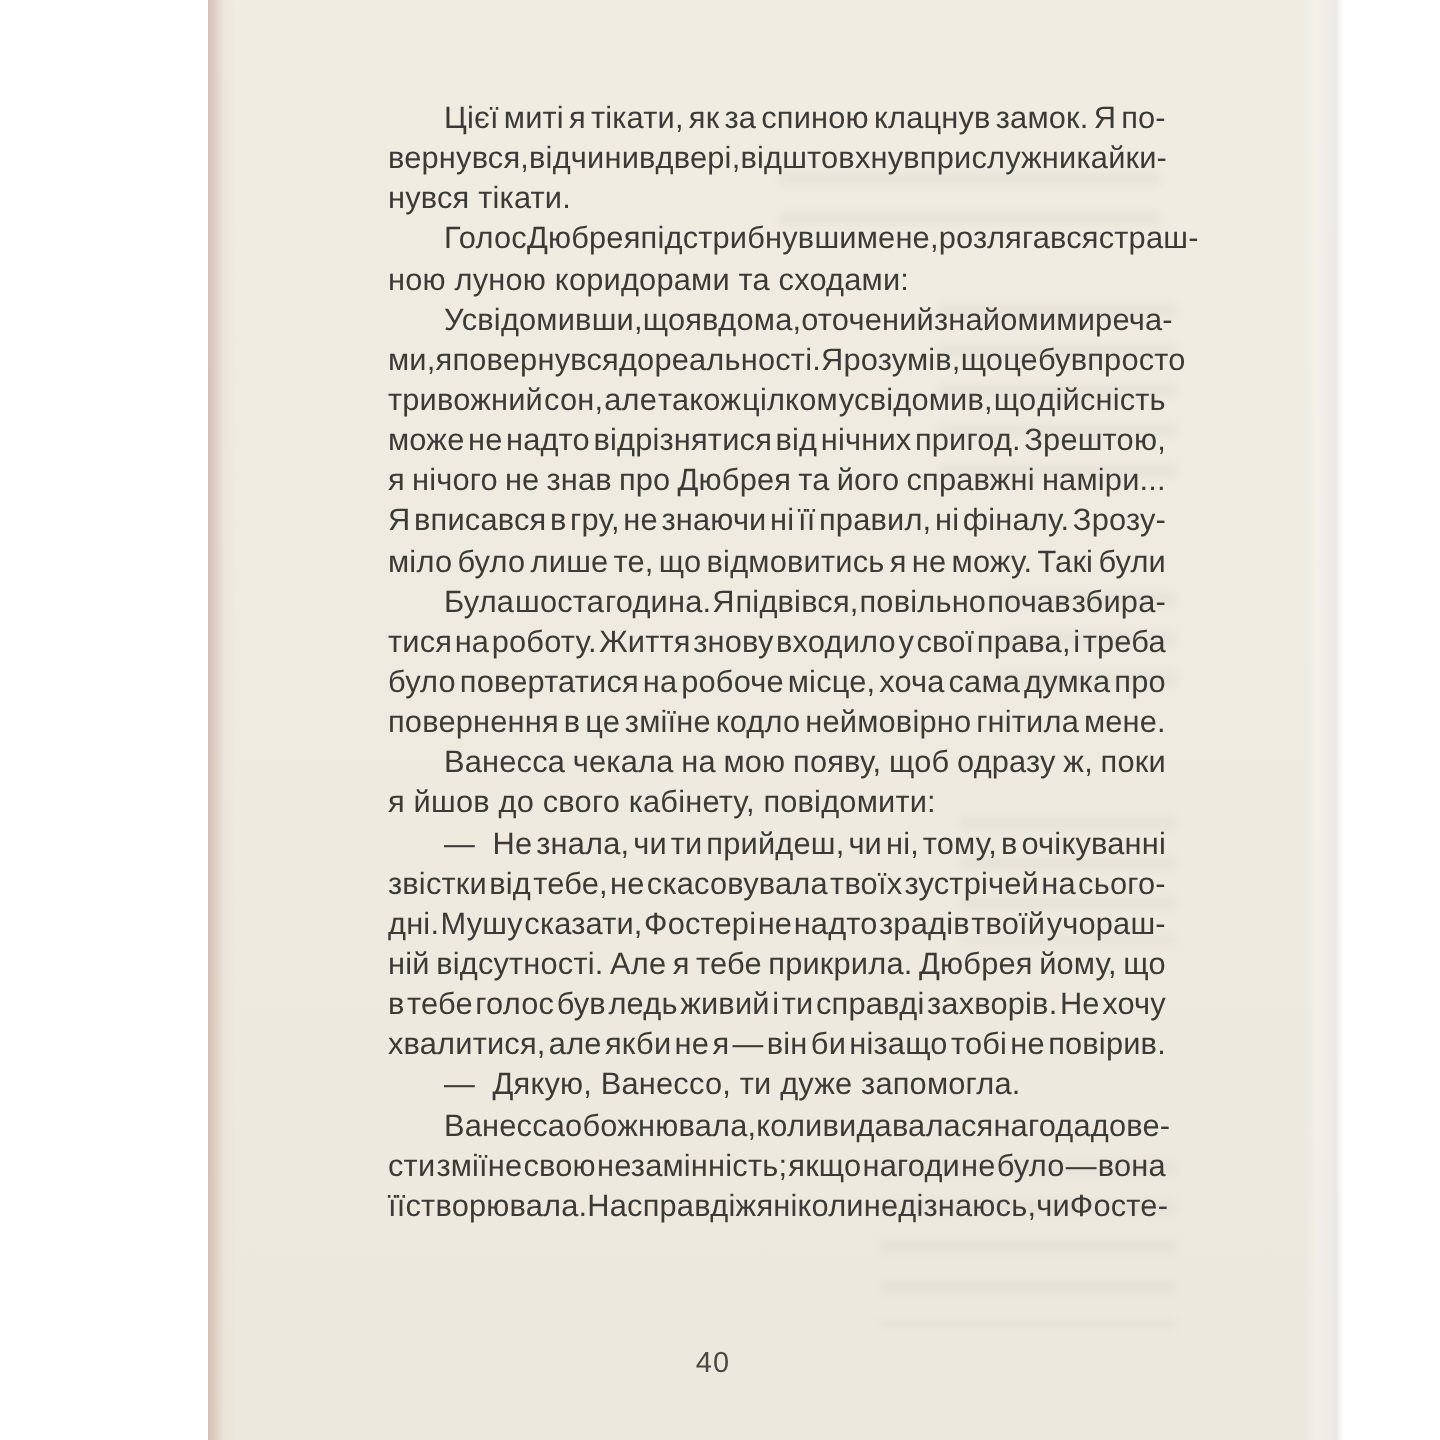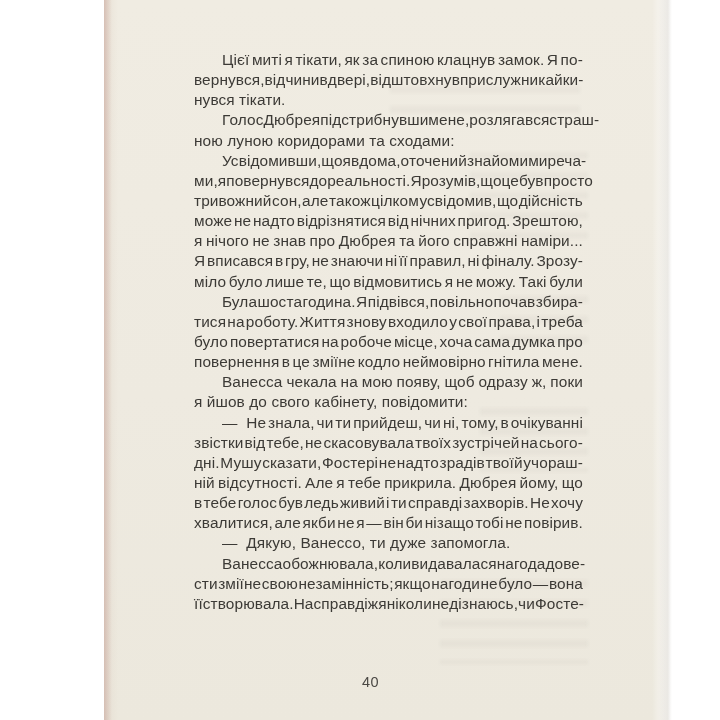--- a/index.html
+++ b/index.html
@@ -58,21 +58,21 @@
     margin-left: 44px;
   }
   .line.just {
     display: flex;
     justify-content: space-between;
   }
   .line.ind { padding-left: 28px; }
   .line span { white-space: pre; }
   .folio {
     position: absolute;
-    left: 50px; top: 674px;
+    left: 36px; top: 674px;
     width: 433px;
     text-align: center;
     font-size: 14.5px;
     color: var(--folio);
     letter-spacing: 0.5px;
   }
   .ghost {
     position: absolute;
     filter: blur(1.8px);
     opacity: 0.5;

